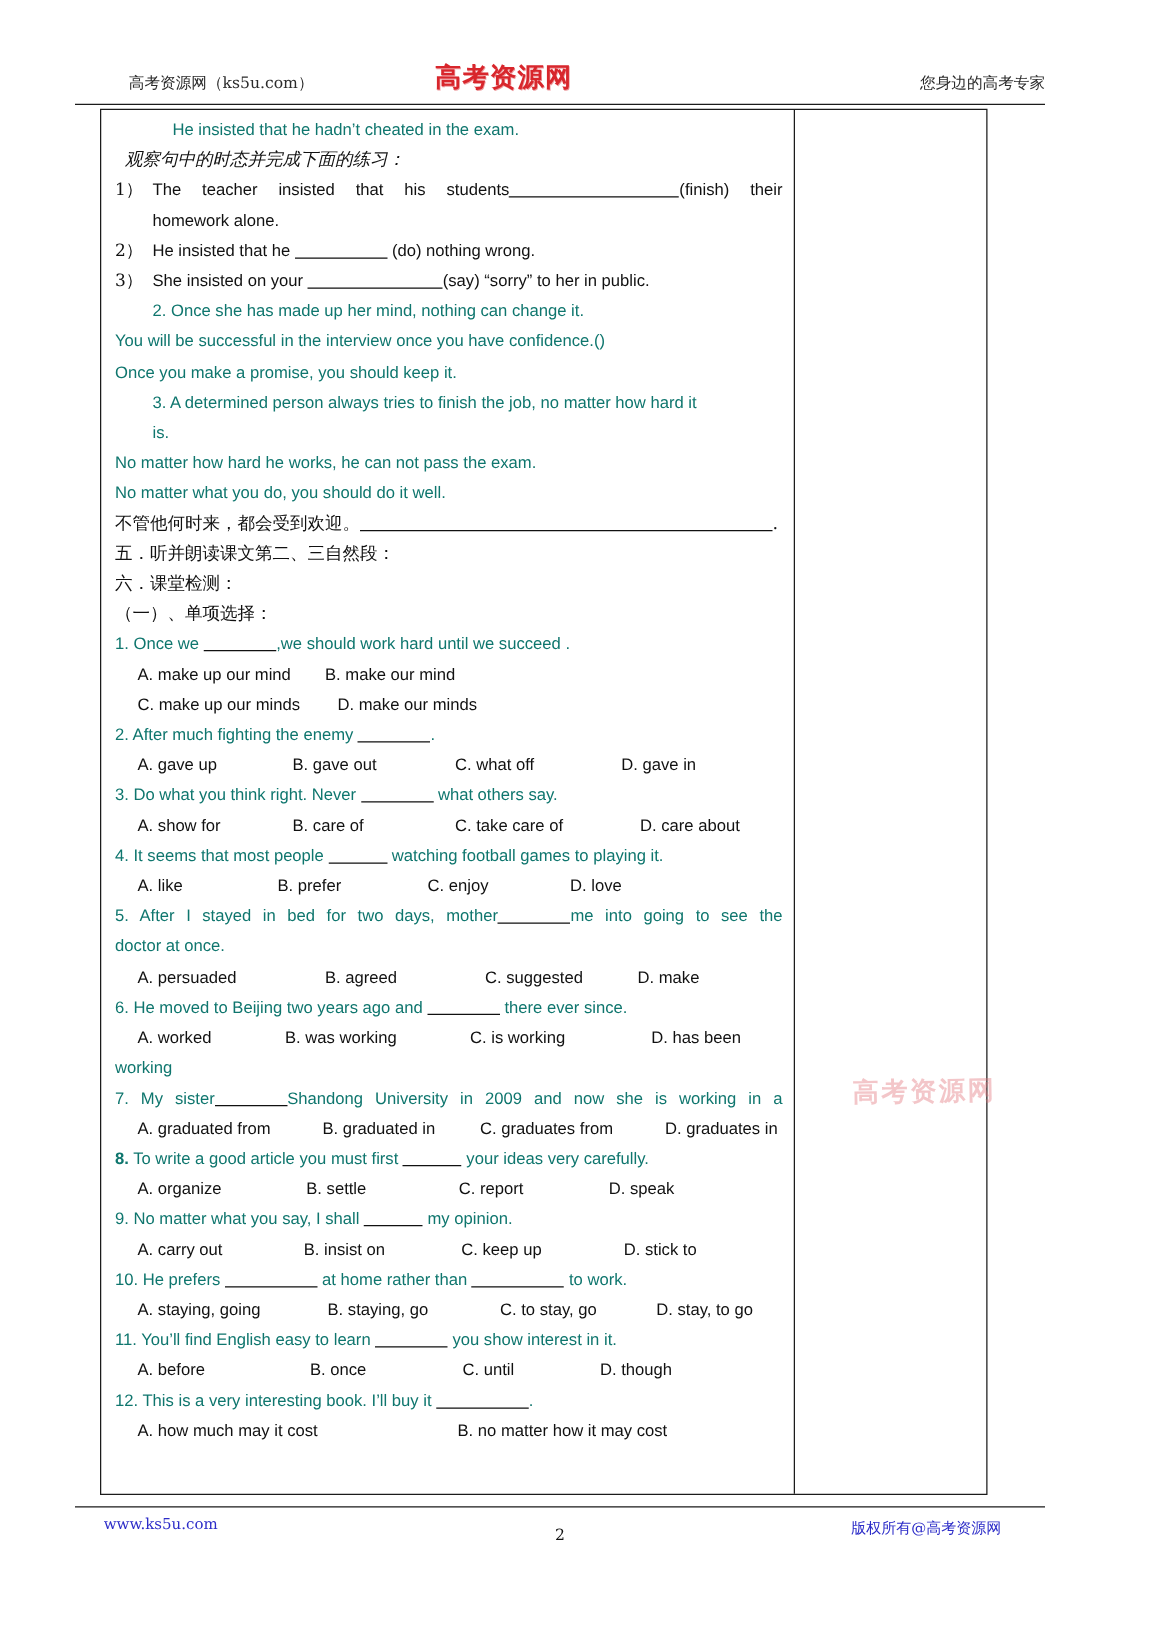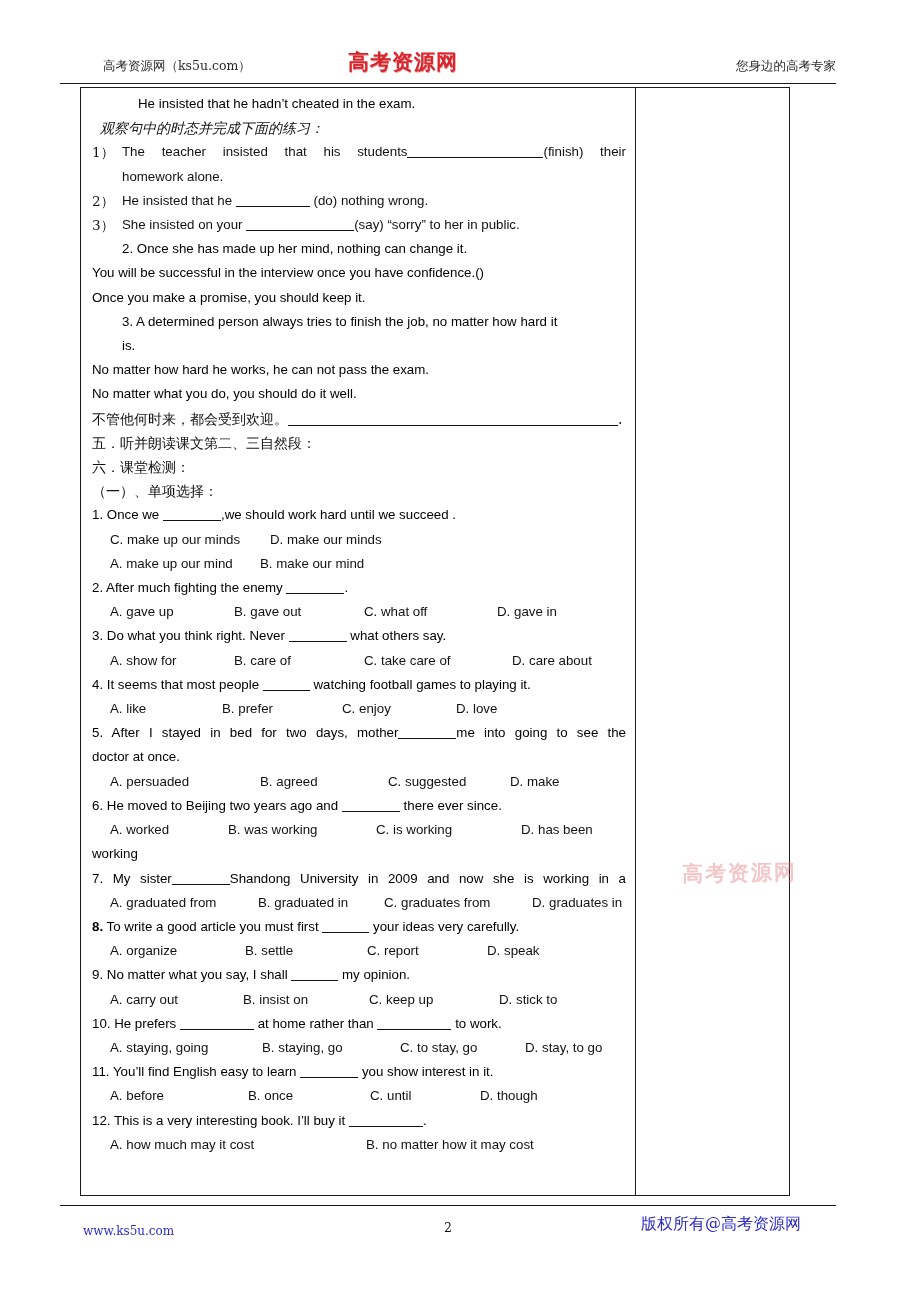--- a/index.html
+++ b/index.html
@@ -95,21 +95,21 @@
     left: 555px;
     top: 0;
     right: 0;
     height: 100%;
   }
 
   
   .ln {
     font-size: 13.3px;
     line-height: 24.2px;
-    color: #000000;
+    color: #0f766e;
     white-space: nowrap;
   }
   .cn {
     font-family: "DejaVu Serif", serif;
     font-size: 14px;
     line-height: 24.2px;
     color: #111;
     white-space: nowrap;
   }
   .ind-1 { padding-left: 46px; }
@@ -186,42 +186,42 @@
   .foot {
     position: absolute;
     left: 60px;
     top: 1210px;
     width: 776px;
     height: 40px;
   }
   .foot-left {
     position: absolute;
     left: 23px;
-    top: 14px;
+    top: 2px;
     font-family: "DejaVu Serif", serif;
     font-size: 12px;
     color: #2c2cc8;
     white-space: nowrap;
   }
   .foot-page {
     position: absolute;
     left: 0;
     right: 0;
     top: 10px;
     text-align: center;
     font-family: "DejaVu Serif", serif;
     font-size: 12.5px;
     color: #111;
   }
   .foot-right {
     position: absolute;
     right: 35px;
     top: 4px;
     font-family: "DejaVu Serif", serif;
-    font-size: 16px;
+    font-size: 12px;
     color: #2c2cc8;
     white-space: nowrap;
   }
 </style>
 </head>
 <body>
 
 <div class="page-header">
   <div class="hdr-left">高考资源网（ks5u.com）</div>
   <div class="hdr-logo">高考资源网</div>
@@ -265,22 +265,22 @@
     <div class="ln">No matter how hard he works, he can not pass the exam.</div>
     <div class="ln">No matter what you do, you should do it well.</div>
 
     <div class="cn"><span>不管他何时来，都会受到欢迎。</span><span class="blank bl-cn"></span><span>.</span></div>
 
     <div class="cn">五．听并朗读课文第二、三自然段：</div>
     <div class="cn">六．课堂检测：</div>
     <div class="cn">（一）、单项选择：</div>
 
     <div class="ln"><span>1. Once we</span>&nbsp;<span class="blank bl-sm"></span><span>,we should work hard until we succeed .</span></div>
+    <div class="opts"><span style="width:150px">A. make up our mind</span><span>B. make our mind</span></div>
     <div class="opts"><span style="width:160px">C. make up our minds</span><span>D. make our minds</span></div>
-    <div class="opts"><span style="width:150px">A. make up our mind</span><span>B. make our mind</span></div>
 
     <div class="ln"><span>2. After much fighting the enemy</span>&nbsp;<span class="blank bl-sm"></span><span>.</span></div>
     <div class="opts"><span style="width:124px">A. gave up</span><span style="width:130px">B. gave out</span><span style="width:133px">C. what off</span><span>D. gave in</span></div>
 
     <div class="ln"><span>3. Do what you think right. Never</span>&nbsp;<span class="blank bl-sm"></span>&nbsp;<span>what others say.</span></div>
     <div class="opts"><span style="width:124px">A. show for</span><span style="width:130px">B. care of</span><span style="width:148px">C. take care of</span><span>D. care about</span></div>
 
     <div class="ln"><span>4. It seems that most people</span>&nbsp;<span class="blank bl-xs"></span>&nbsp;<span>watching football games to playing it.</span></div>
     <div class="opts"><span style="width:112px">A. like</span><span style="width:120px">B. prefer</span><span style="width:114px">C. enjoy</span><span>D. love</span></div>
 

